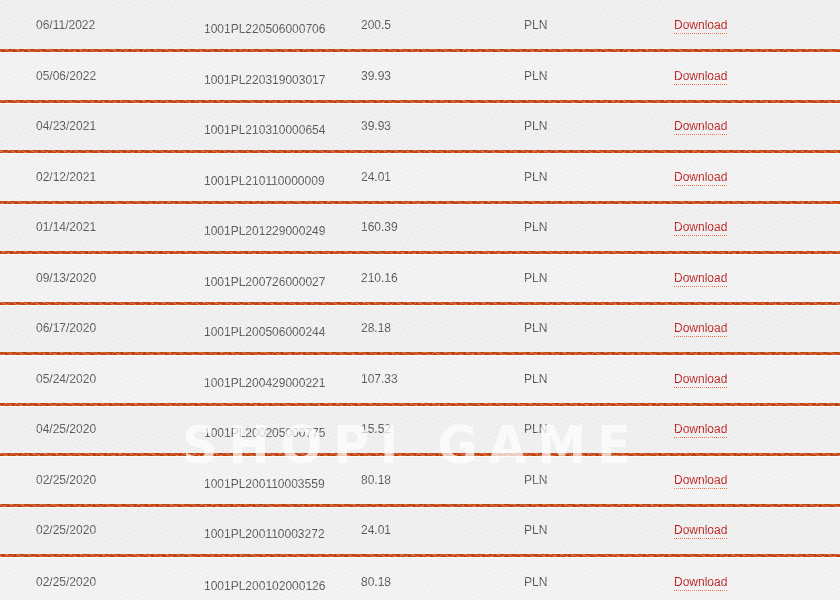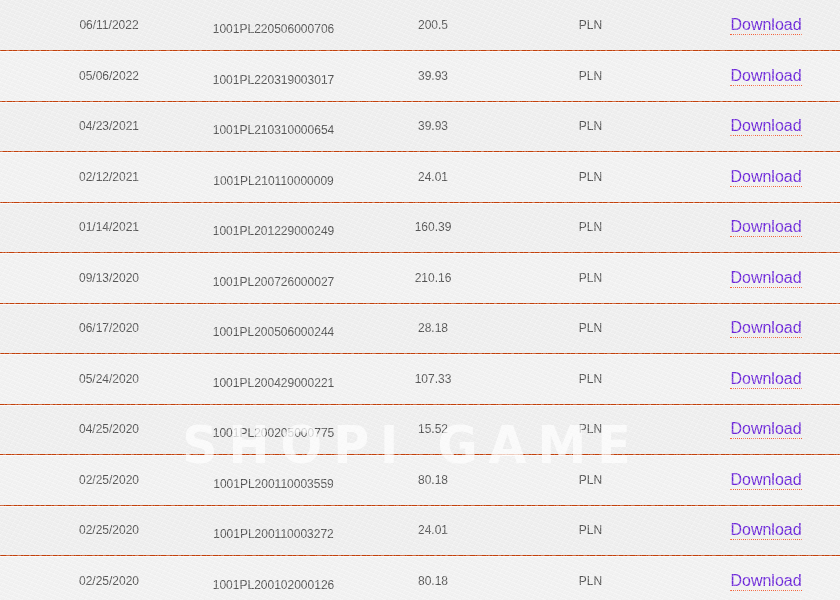--- a/index.html
+++ b/index.html
@@ -76,49 +76,49 @@
     height: 50.5px;
   }
   #invoice-table tr.band-a { background: #eeeeee; }
   #invoice-table tr.band-b { background: #f1f1f1; }
 
   #invoice-table td {
     padding: 0;
     font-size: 12px;
     color: #555555;
     vertical-align: middle;
-    border-top: 1px solid #c2410c;
+    border-top: 3px solid #c2410c;
     box-shadow: inset 0 1px 0 #fbfbfb;
     white-space: nowrap;
   }
   #invoice-table tr:first-child td {
     border-top: none;
     box-shadow: none;
   }
 
   .col-date      { width: 164px; padding-left: 18px !important; }
   .col-invoice   { width: 161px; padding-left: 182px !important; }
   .col-amount    { width: 162px; }
   .col-currency  { width: 152px; }
   .col-download  { width: 201px; }
 
   
-  .cell-inner { display: block; text-align: center; }
+  .cell-inner { display: block; }
   td.col-invoice  { padding-left: 0 !important; }
   td.col-invoice  .cell-inner { margin-left: 0; margin-top: 8px; }
 
   .c-date     { padding-left: 18px; }
   .c-invoice  { padding-left: 22px; }
   .c-amount   { padding-left: 18px; }
   .c-currency { padding-left: 19px; }
   .c-download { padding-left: 17px; }
 
   .download-link {
-    color: #6d28d9;
-    font-size: 16px;
+    color: #b91c1c;
+    font-size: 12px;
     text-decoration: none;
     border-bottom: 1px dotted #f4633a;
     padding-bottom: 1px;
     cursor: pointer;
     margin-top: 20px;
   }
 </style>
 </head>
 <body>
 

